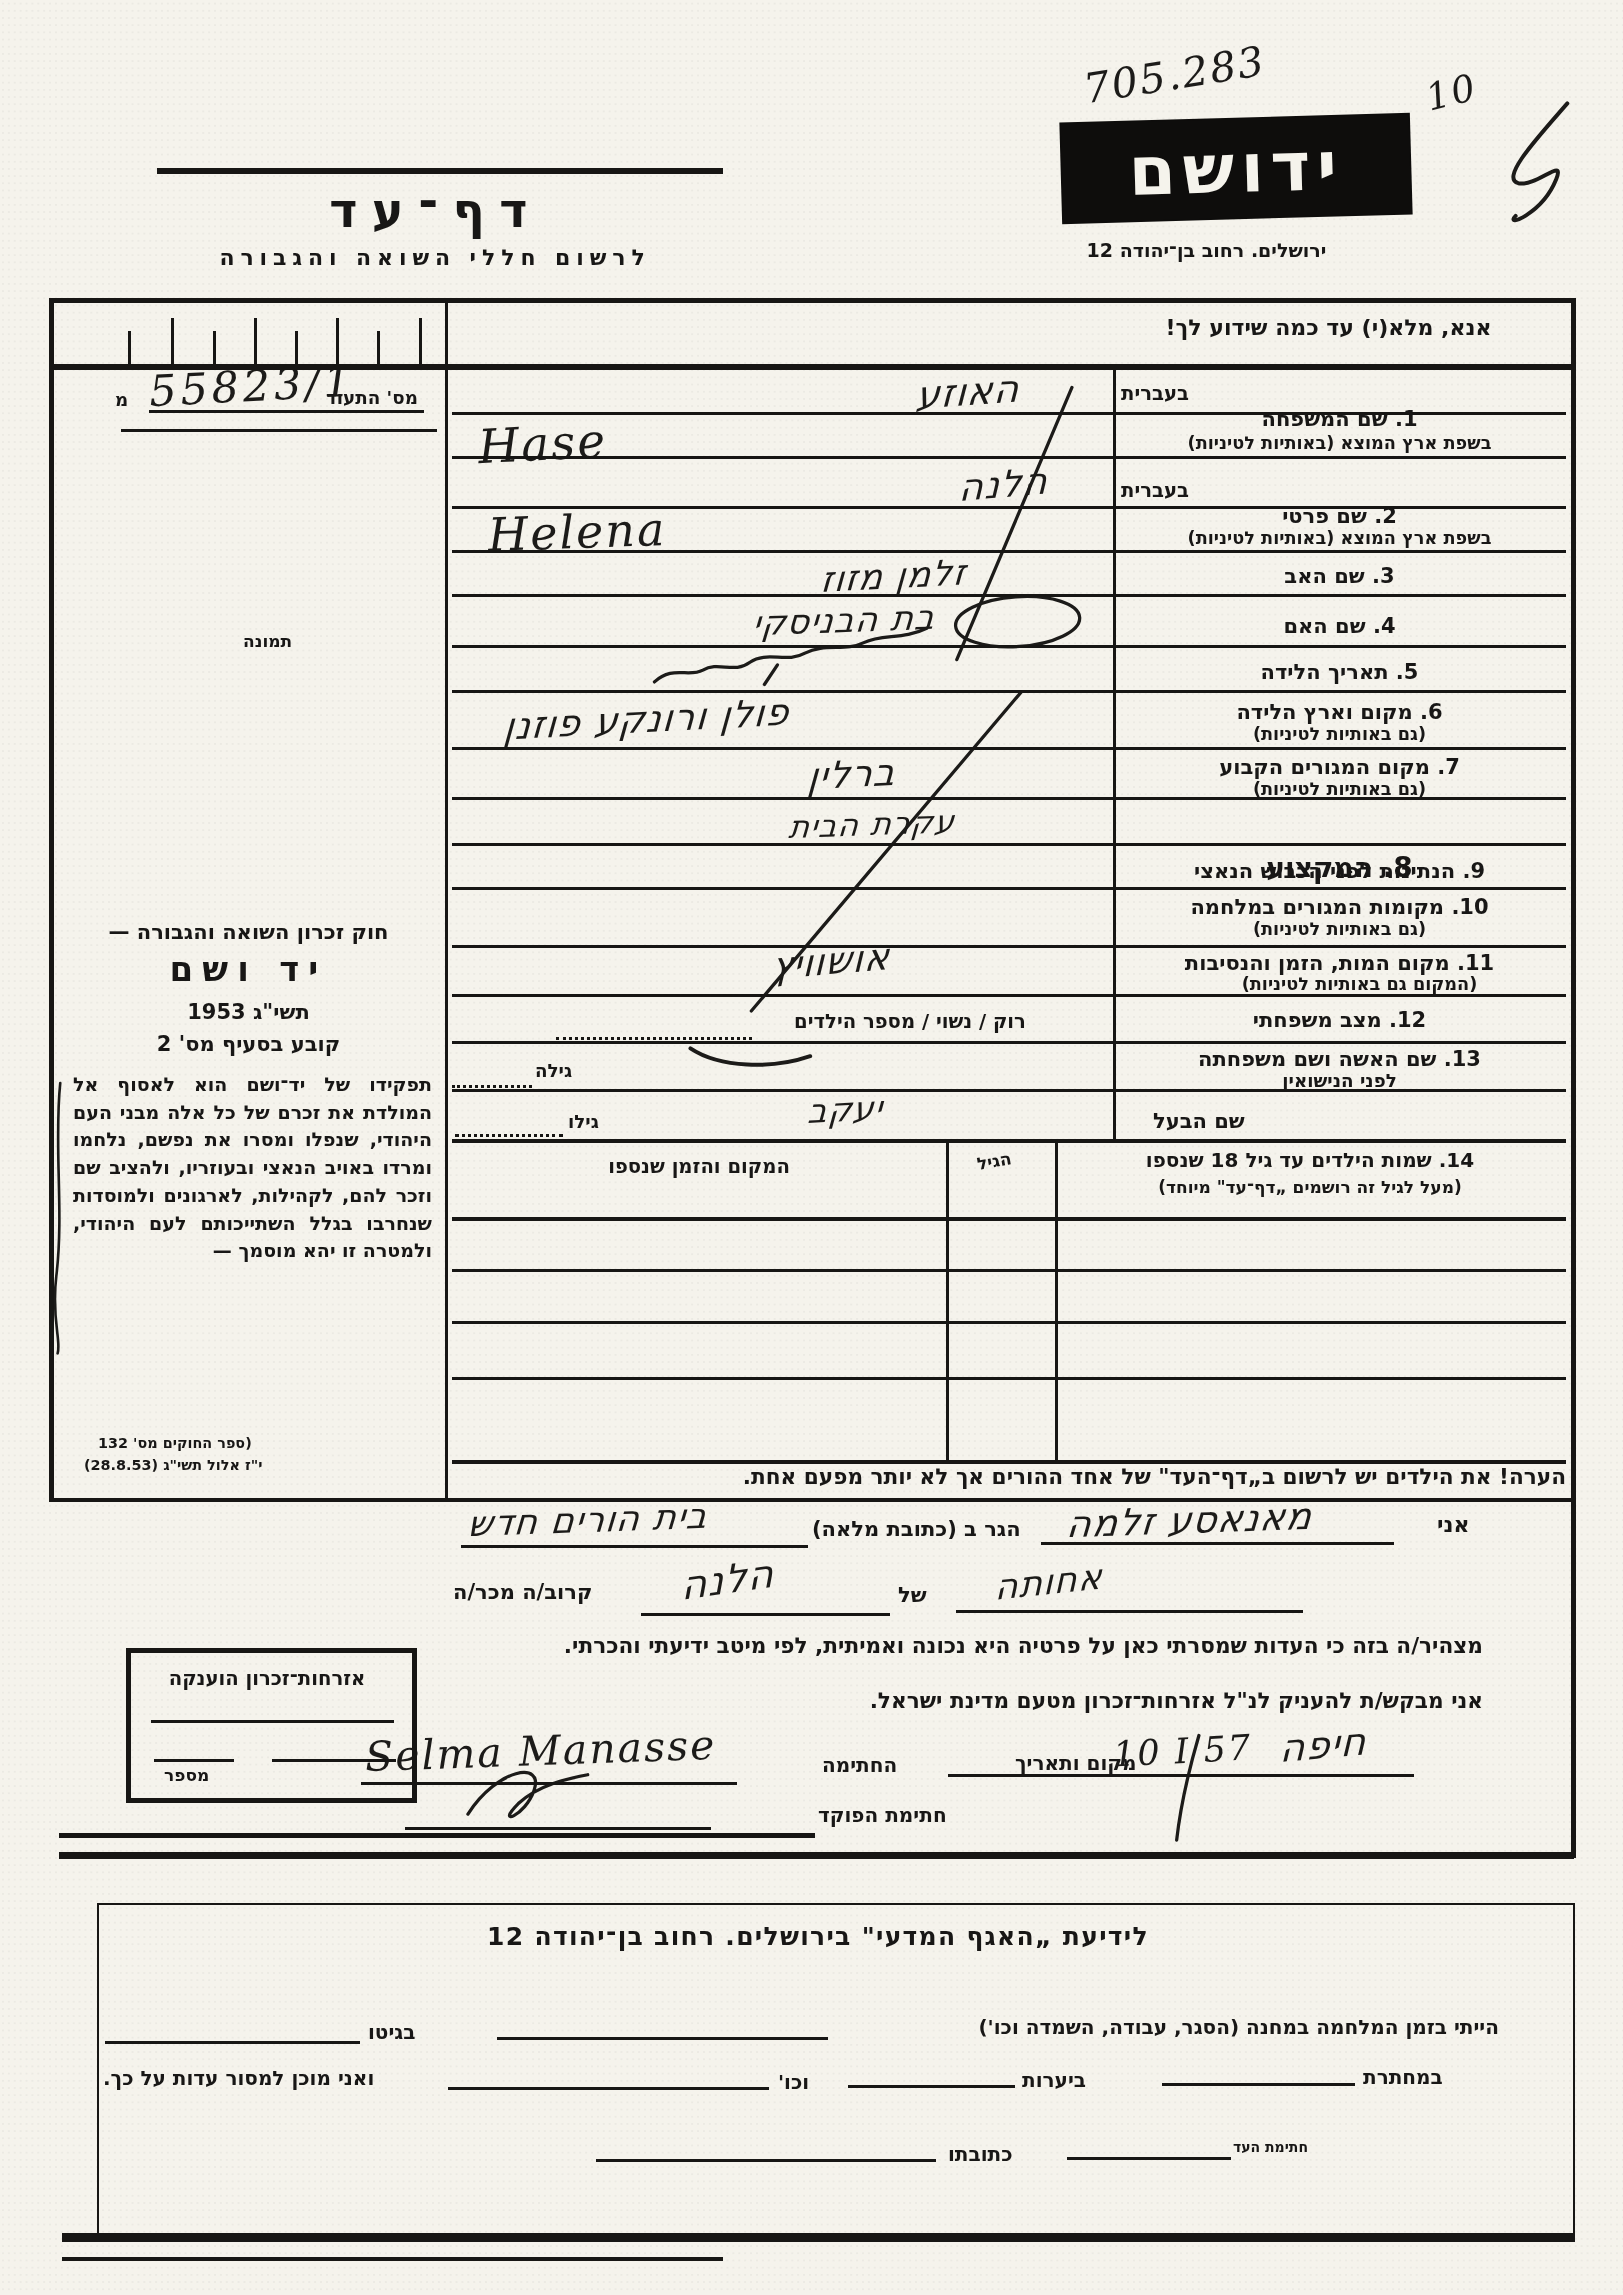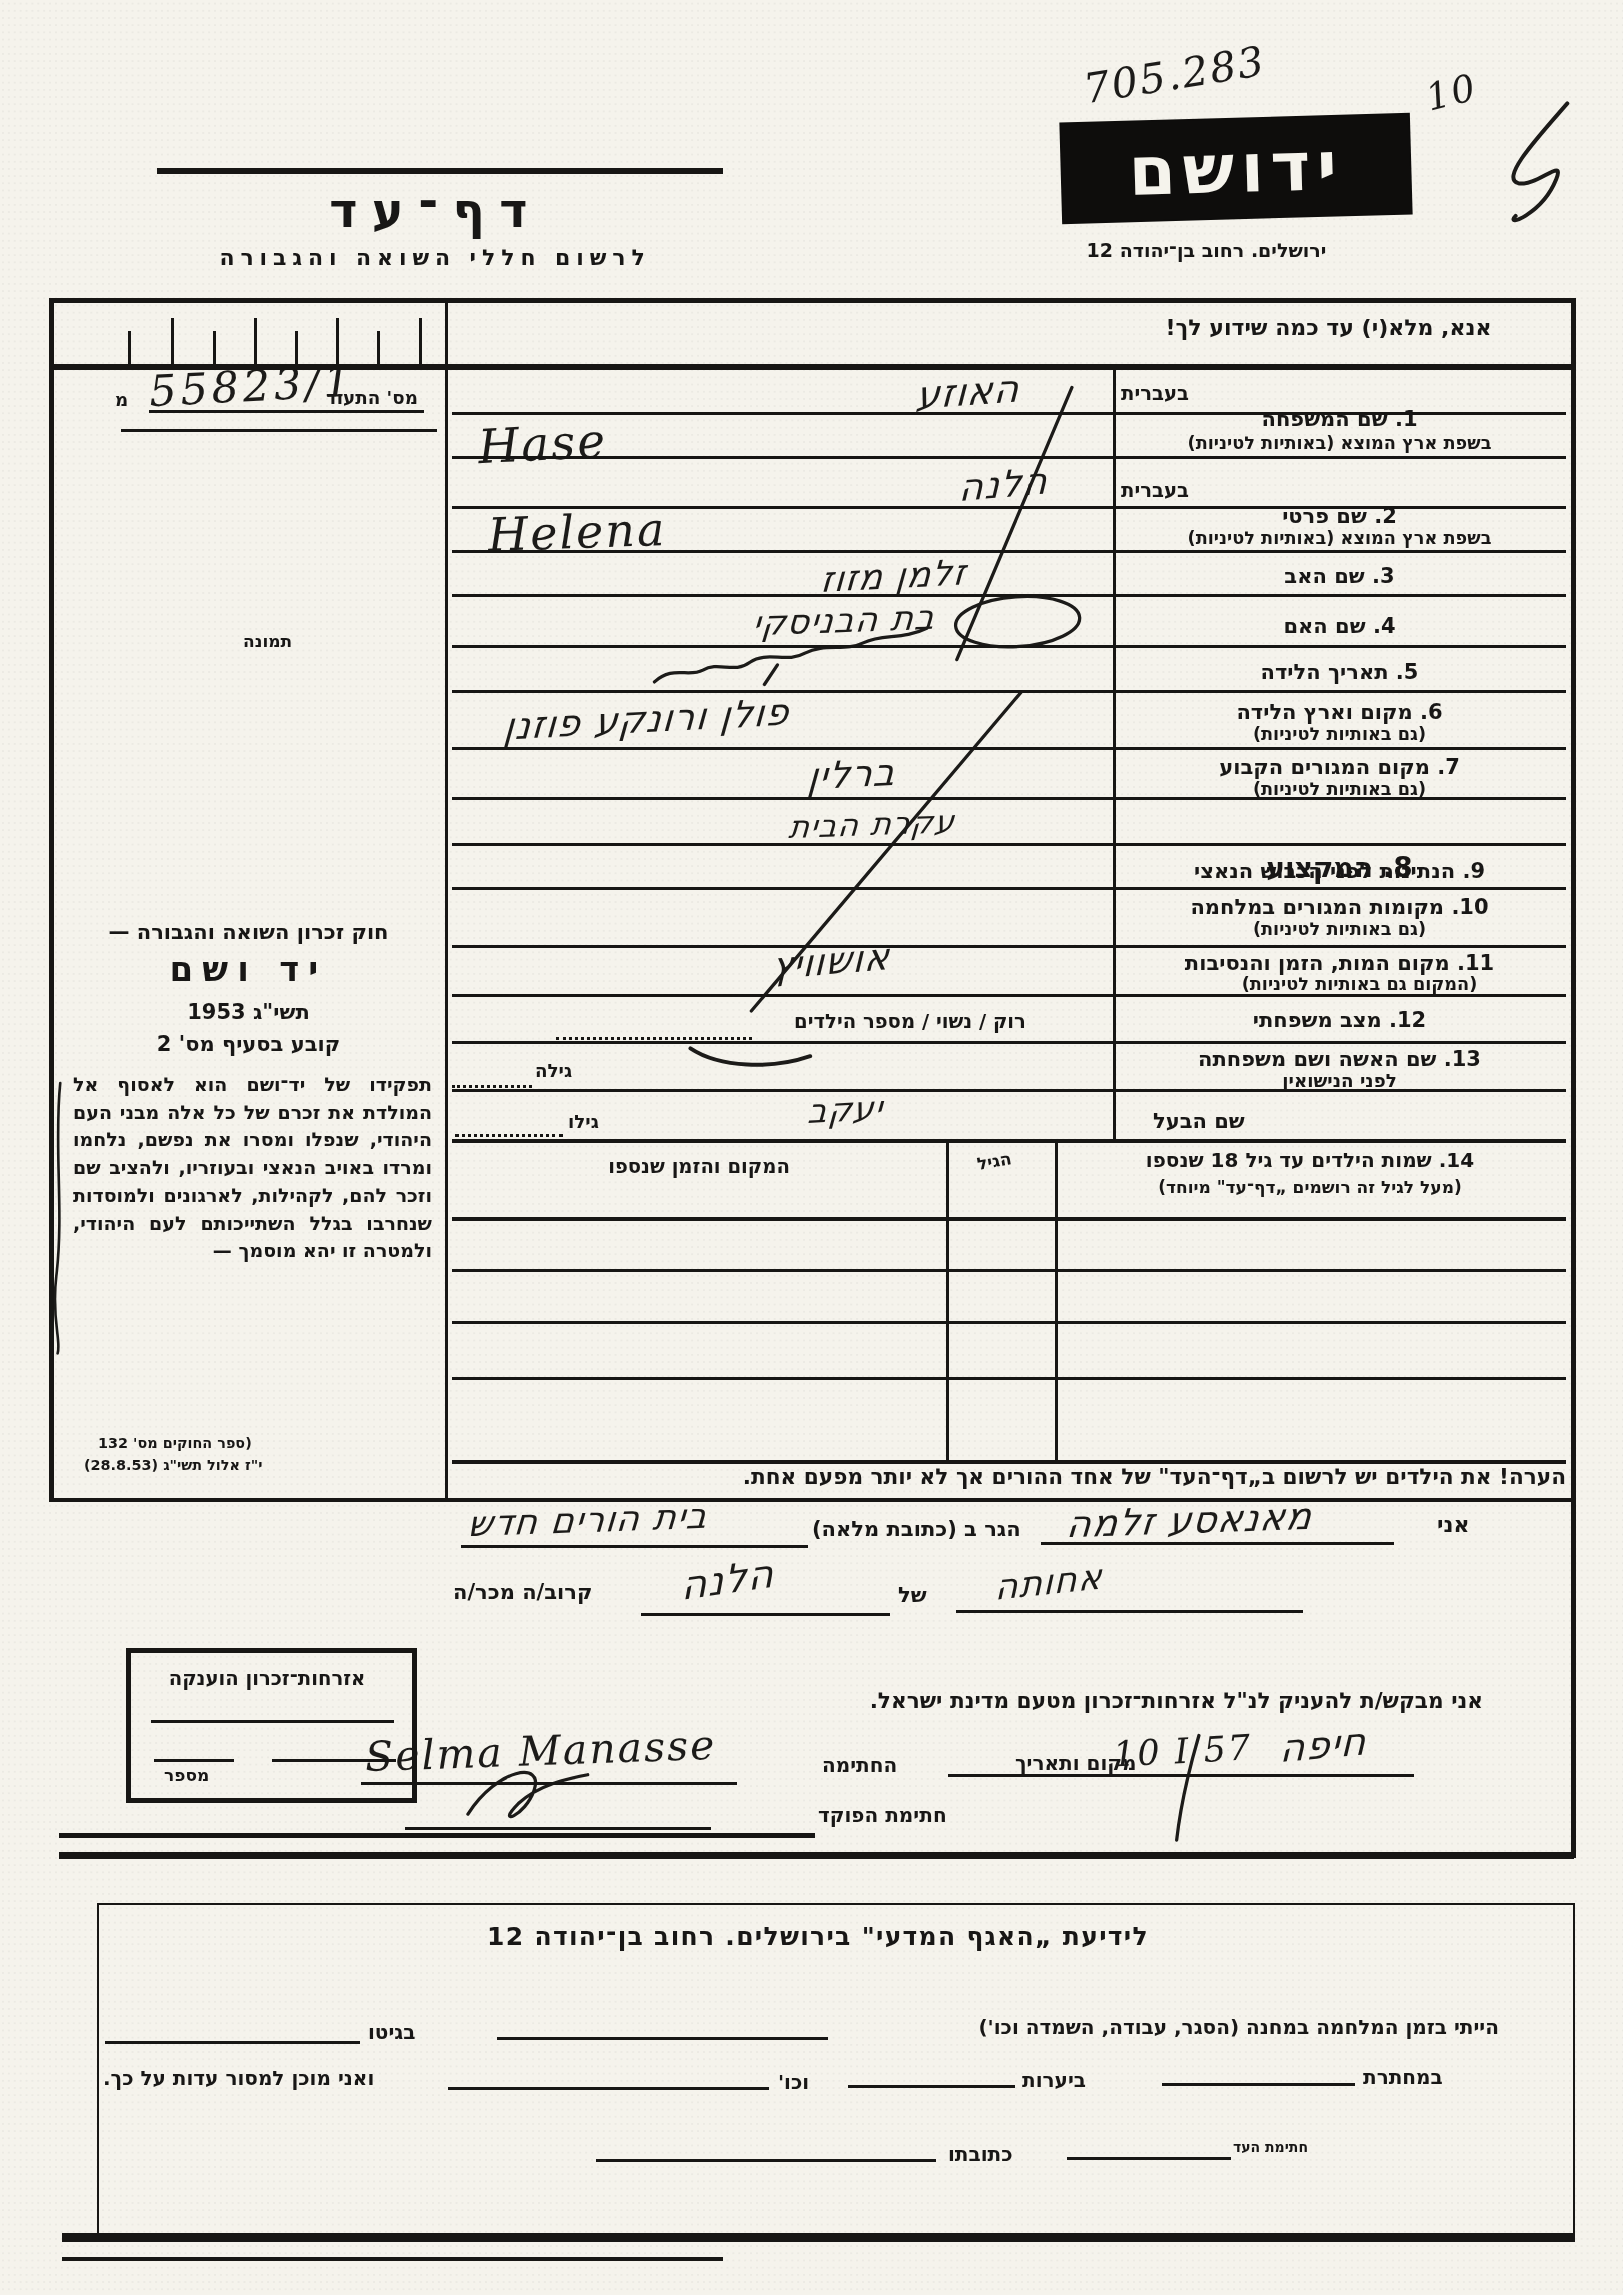--- a/index.html
+++ b/index.html
@@ -125,20 +125,21 @@
   <div class="abs p rtl" style="left:1437px;top:1512px;font-size:22px;">אני</div>
   <div class="abs hw" style="left:1067px;top:1499px;font-size:37px;transform:rotate(-2deg) skewX(-8deg);">מאנאסע זלמה</div>
   <div class="abs p rtl" style="left:812px;top:1517px;font-size:21px;">הגר ב (כתובת מלאה)</div>
   <div class="abs hw" style="left:468px;top:1500px;font-size:35px;transform:rotate(-2deg) skewX(-8deg);">בית הורים חדש</div>
 
   <div class="abs hw" style="left:995px;top:1562px;font-size:35px;transform:rotate(-6deg) skewX(-8deg);">אחותה</div>
   <div class="abs p rtl" style="left:898px;top:1583px;font-size:21px;">של</div>
   <div class="abs hw" style="left:681px;top:1557px;font-size:39px;transform:rotate(-8deg) skewX(-8deg);">הלנה</div>
   <div class="abs p rtl" style="left:453px;top:1580px;font-size:21px;">קרוב/ה מכר/ה</div>
 
+  <div class="abs p rtl rgt" style="left:452px;top:1634px;width:1031px;font-size:21.6px;">מצהיר/ה בזה כי העדות שמסרתי כאן על פרטיה היא נכונה ואמיתית, לפי מיטב ידיעתי והכרתי.</div>
   <div class="abs p rtl rgt" style="left:720px;top:1689px;width:763px;font-size:21.6px;">אני מבקש/ת להעניק לנ"ל אזרחות־זכרון מטעם מדינת ישראל.</div>
 
   <div class="abs p rtl" style="left:1015px;top:1752px;font-size:20px;">מקום ותאריך</div>
   <div class="abs hw" style="left:1280px;top:1723px;font-size:38px;transform:rotate(-5deg) skewX(-8deg);">חיפה</div>
   <div class="abs hwl" style="left:1113px;top:1731px;font-size:35px;transform:rotate(-3deg);">10 I 57</div>
   <div class="abs p rtl" style="left:822px;top:1754px;font-size:20px;">החתימה</div>
   <div class="abs hwl" style="left:365px;top:1727px;font-size:41px;transform:rotate(-2deg);">Selma Manasse</div>
   <div class="abs p rtl" style="left:818px;top:1804px;font-size:20px;">חתימת הפוקד</div>
 
   <div class="abs" style="left:126px;top:1648px;width:281px;height:145px;border:5.9px solid #171614;"></div>

